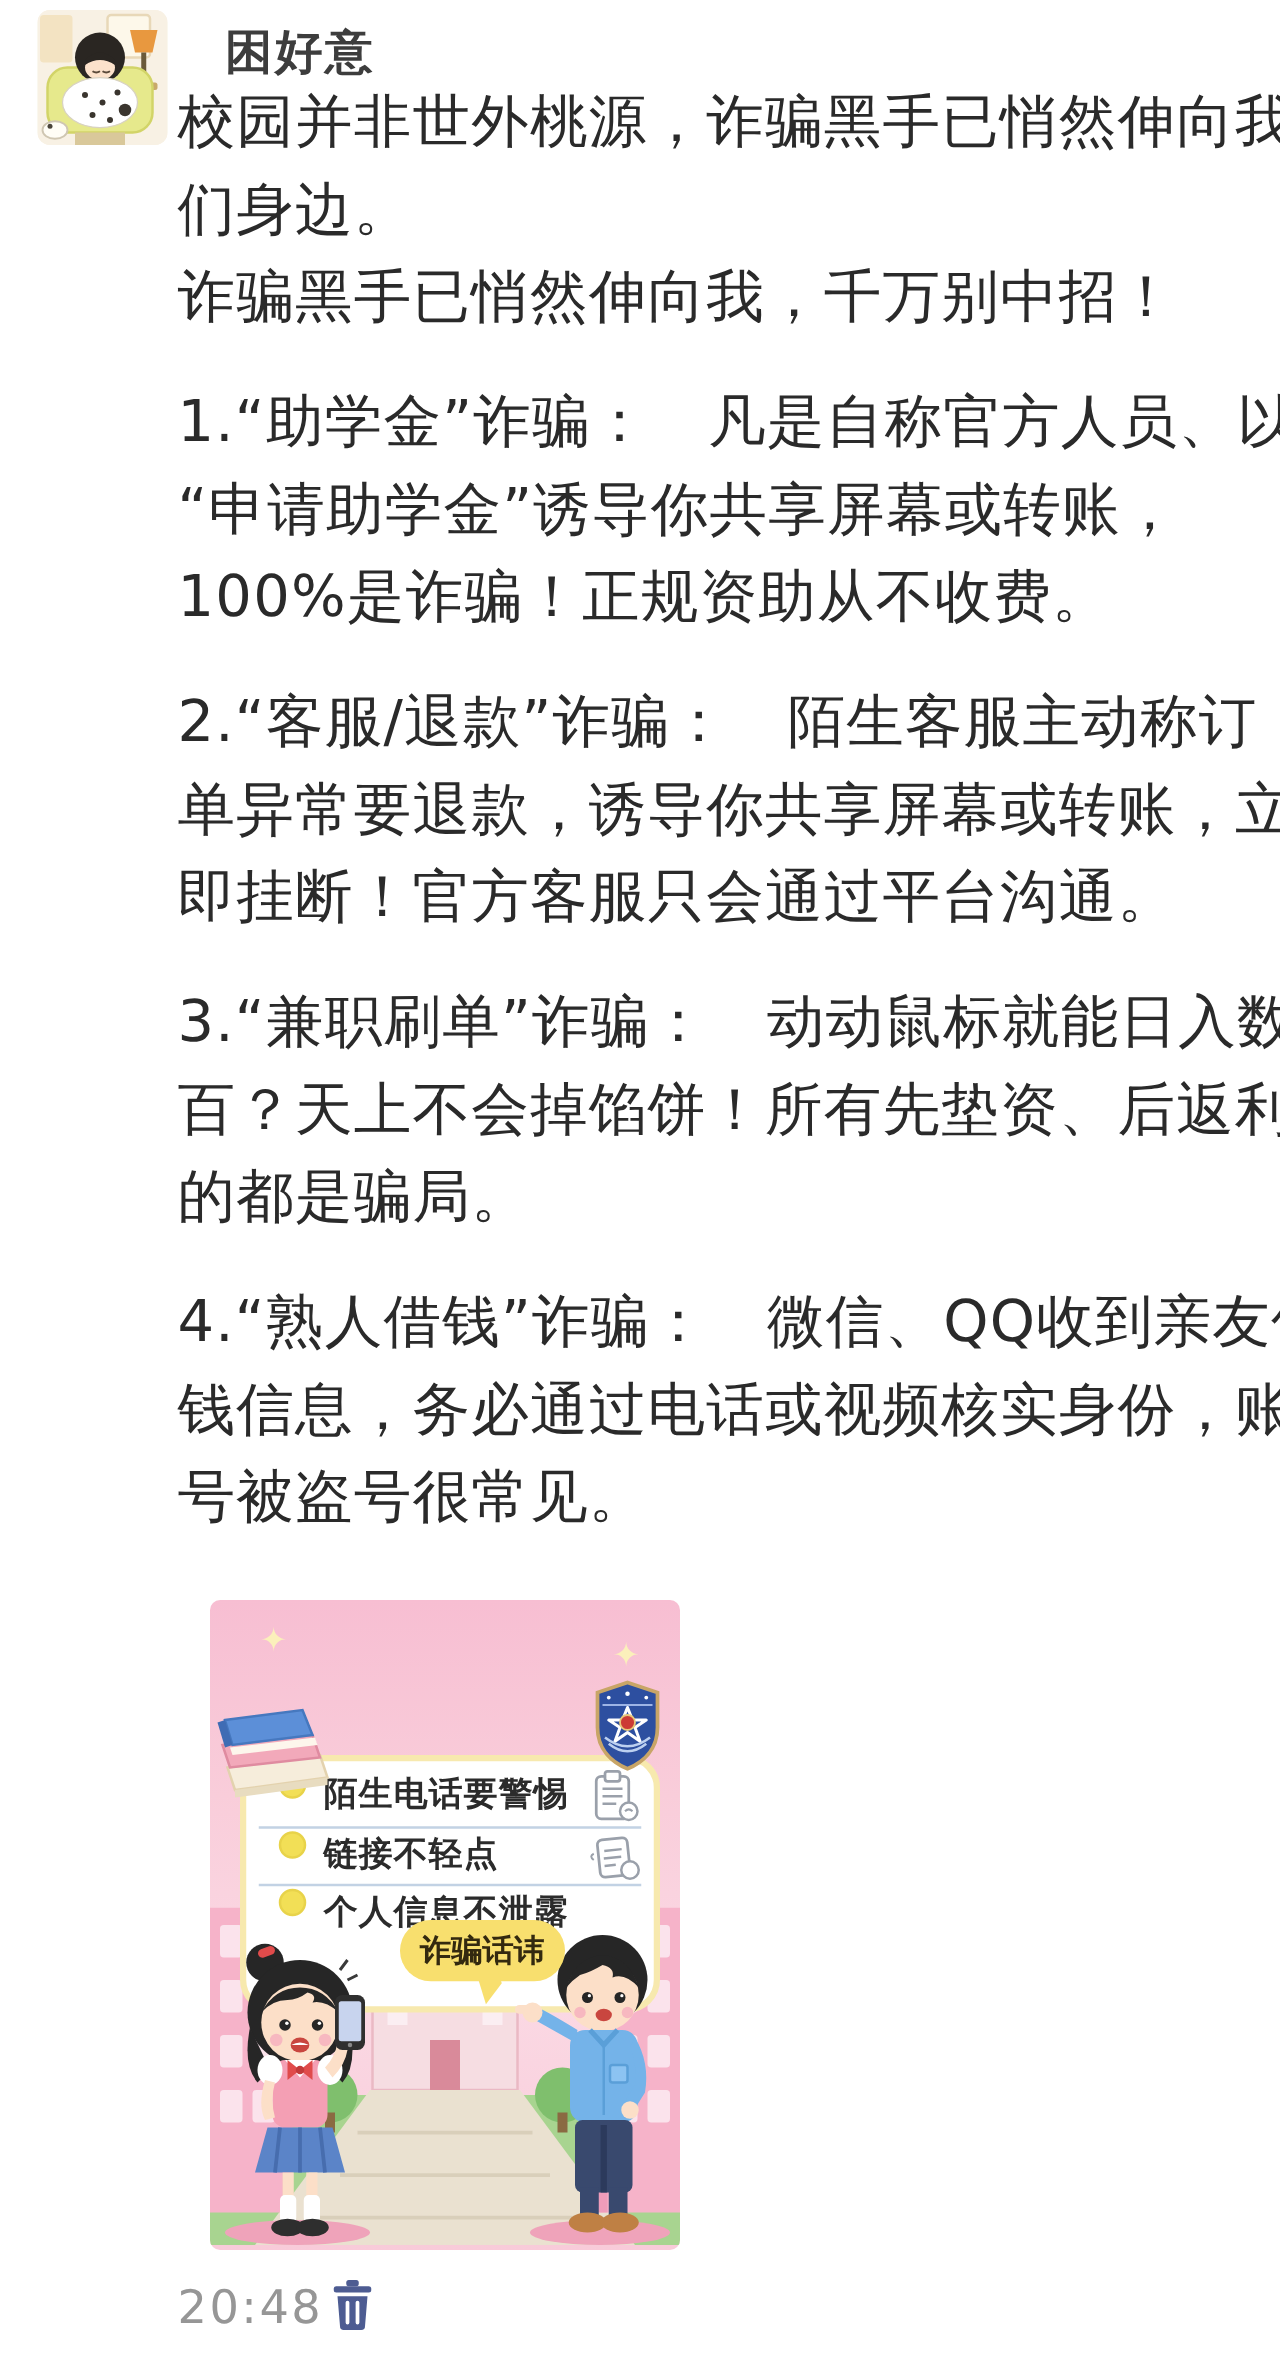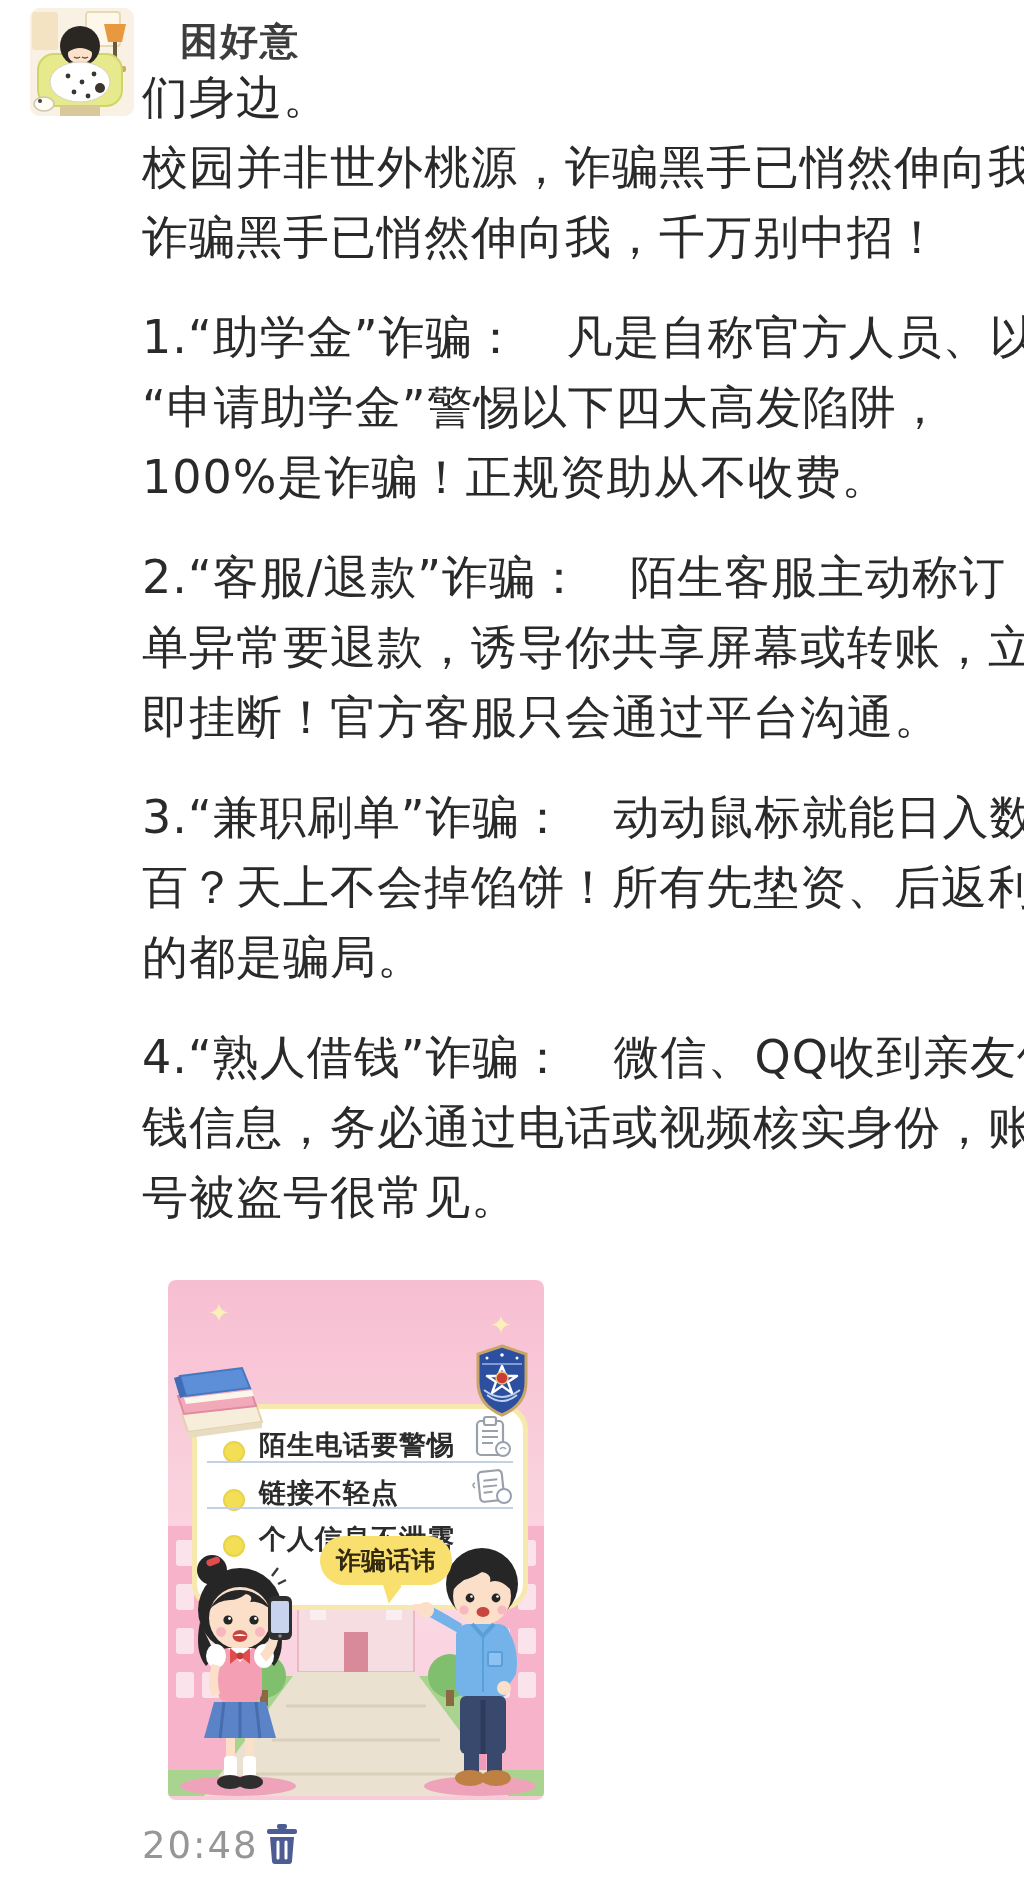--- a/index.html
+++ b/index.html
@@ -24,21 +24,21 @@
   .poster-title .t1 { font-size:47px; line-height:56px; letter-spacing:3px; }
   .poster-title .t2 { font-size:47px; line-height:56px; letter-spacing:3px; }
   .sparkle { position:absolute; color:#fbf0bb; font-size:26px; z-index:4; }
   .sp1 { left:40px; top:18px; } .sp2 { left:322px; top:30px; }
 
   .badge { position:absolute; right:12px; top:64px; z-index:6; }
   .books { position:absolute; left:0px; top:78px; z-index:6; }
 
   .tips-card { position:absolute; left:24px; top:124px; width:336px; height:206px; background:#ffffff;
                border:5px solid #f7e9ae; border-radius:26px; z-index:3; }
-  .tip-row { position:absolute; left:26px; height:46px; display:flex; align-items:flex-end; }
+  .tip-row { position:absolute; left:26px; height:46px; display:flex; align-items:flex-start; }
   .tip-row.r1 { top:8px; } .tip-row.r2 { top:56px; } .tip-row.r3 { top:102px; }
   .tip-dot { width:22px; height:22px; border-radius:50%; background:#f2df56; border:2px solid #e8d34a; margin-right:14px; flex:0 0 auto; }
   .tip-label { font-size:27px; font-weight:800; color:#2b2b2b; letter-spacing:1px; white-space:nowrap; }
   .tip-divider { position:absolute; left:10px; right:10px; height:2px; background:#c2d2e4; }
   .dv1 { top:52px; } .dv2 { top:98px; }
   .tip-icon { position:absolute; right:10px; }
   .ic1 { top:6px; } .ic2 { top:54px; }
 
   .scene { position:absolute; left:0; bottom:0; z-index:1; }
 
@@ -83,27 +83,27 @@
       <ellipse cx="14" cy="96" rx="10" ry="7" fill="#fffdf6" stroke="#cfc6b2" stroke-width="1.5"></ellipse>
       <circle cx="10" cy="93" r="2" fill="#4a443a"></circle>
       <rect x="30" y="98" width="40" height="10" fill="#d9c89a"></rect>
     </svg>
   </div>
 
   <div class="sender-name">困好意</div>
 
   <div class="message">
     <div class="para">
+      <div class="mline">校园并非世外桃源，诈骗黑手已悄然伸向我</div>
       <div class="mline">们身边。</div>
-      <div class="mline">校园并非世外桃源，诈骗黑手已悄然伸向我</div>
       <div class="mline">诈骗黑手已悄然伸向我，千万别中招！</div>
     </div>
     <div class="para">
       <div class="mline">1.“助学金”诈骗：　凡是自称官方人员、以</div>
-      <div class="mline">“申请助学金”警惕以下四大高发陷阱，</div>
+      <div class="mline">“申请助学金”诱导你共享屏幕或转账，</div>
       <div class="mline">100%是诈骗！正规资助从不收费。</div>
     </div>
     <div class="para">
       <div class="mline">2.“客服/退款”诈骗：　陌生客服主动称订</div>
       <div class="mline">单异常要退款，诱导你共享屏幕或转账，立</div>
       <div class="mline">即挂断！官方客服只会通过平台沟通。</div>
     </div>
     <div class="para">
       <div class="mline">3.“兼职刷单”诈骗：　动动鼠标就能日入数</div>
       <div class="mline">百？天上不会掉馅饼！所有先垫资、后返利</div>

